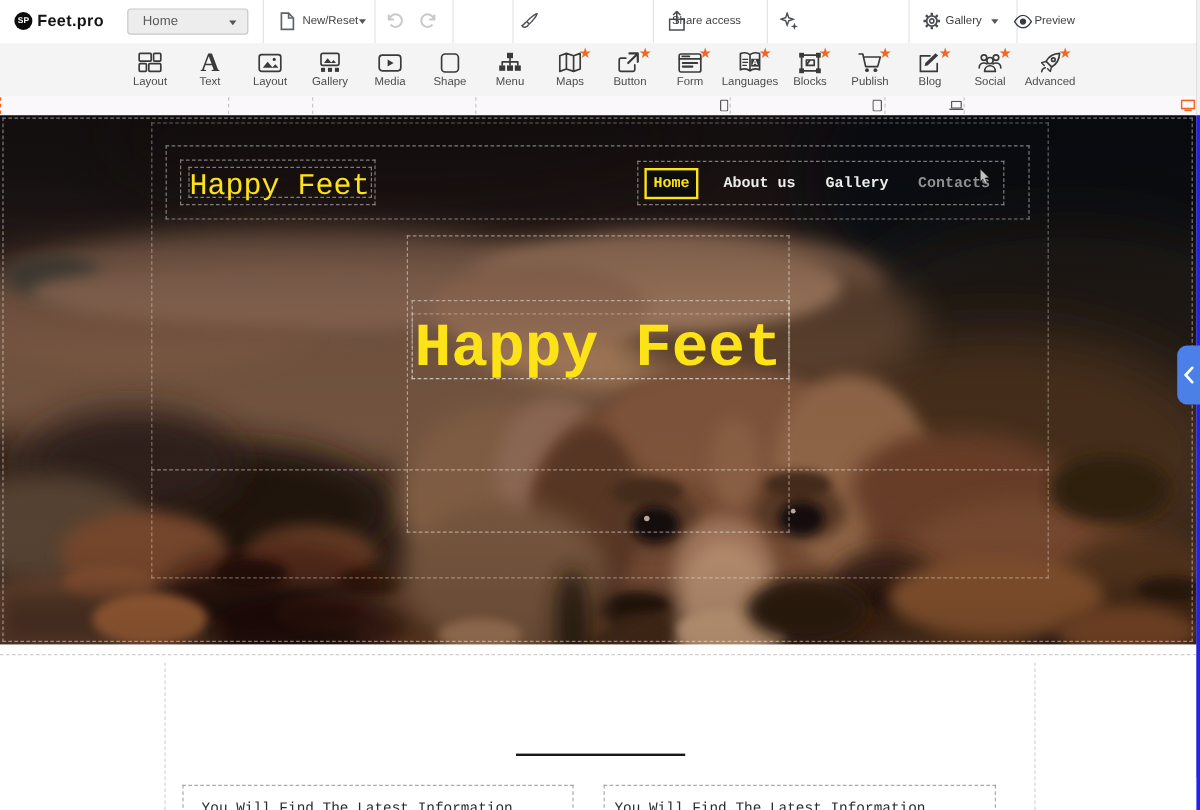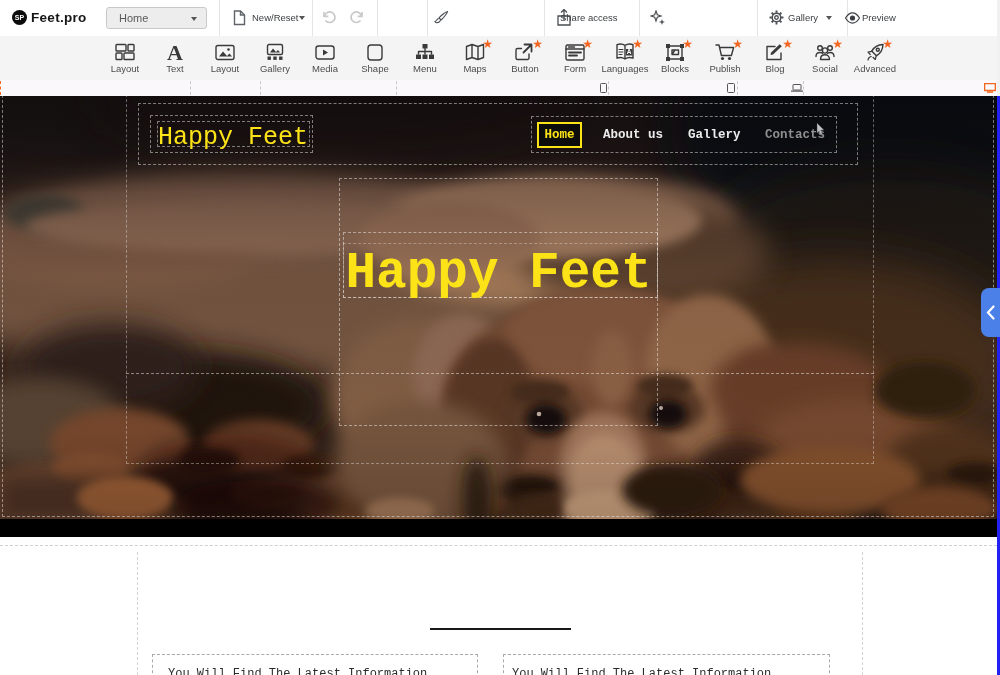--- a/index.html
+++ b/index.html
@@ -26,21 +26,21 @@
   .titem svg { display:block; margin:7px auto 0 auto; }
   .titem .lbl { display:block; font-size:9.5px; color:#4c4c4c; margin-top:1px; }
   .star { position:absolute; top:3px; right:7px; color:#f4651f; font-size:12px; line-height:10px; }
 
   
   #ruler { position:absolute; left:0; top:80px; width:997px; height:16px; background:#faf8fa; z-index:28; }
   .rl { position:absolute; top:1px; height:14px; border-left:1px dashed #c9c9c9; }
   #ruler .dev { position:absolute; color:#555; }
 
   
-  #canvas { position:absolute; left:0; top:78px; width:997px; height:552px; background:#000000; overflow:hidden; }
+  #canvas { position:absolute; left:0; top:96px; width:997px; height:552px; background:#000000; overflow:hidden; }
   .dash { position:absolute; border:1px dashed rgba(255,255,255,0.45); }
   .dashd { position:absolute; border:1px dashed rgba(160,160,160,0.9); }
 
   
   #hlogo { position:absolute; left:158px; top:45px; font-family:"Liberation Mono", monospace; font-size:25px; color:#fce317; white-space:nowrap; }
   #nav { position:absolute; top:44px; left:537px; height:26px; font-family:"Liberation Mono", monospace; font-size:12.5px; }
   #navhome { position:absolute; left:0; top:0; width:45px; height:26px; background:#0c0c0c; border:2px solid #fce317; color:#fce317; text-align:center; line-height:22px; font-weight:bold; }
   .navit { position:absolute; top:0; height:26px; line-height:26px; color:#ececec; font-weight:bold; white-space:nowrap; }
 
   #herotitle { position:absolute; left:0; width:997px; top:167px; text-align:center; font-family:"Liberation Mono", monospace; font-weight:bold; font-size:51px; color:#fce317; letter-spacing:0px; }

